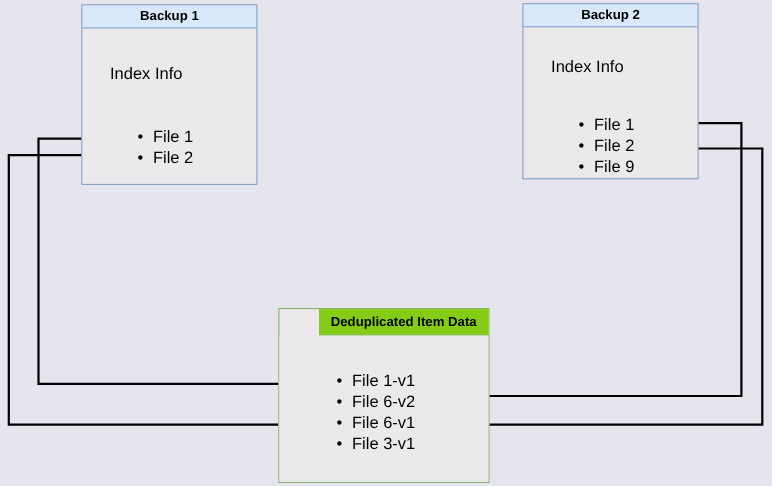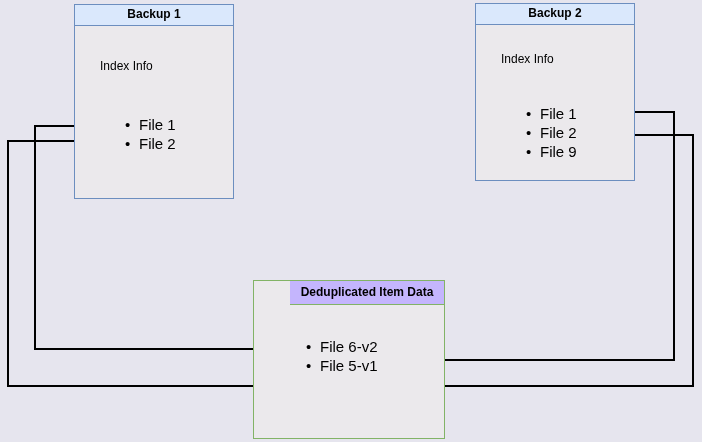--- a/index.html
+++ b/index.html
@@ -32,33 +32,33 @@
   .box.blue  { border: 1.5px solid #6c8ebf; }
   .box.green { border: 1.5px solid #82b366; }
   .box-header {
     box-sizing: border-box;
     font-size: 12px;
     font-weight: bold;
     text-align: center;
     flex: 0 0 auto;
   }
   .box.blue  .box-header { background: #dae8fc; border-bottom: 1.5px solid #6c8ebf; height: 21px; line-height: 19px; }
-  .box.green .box-header { background: #c4b5fd; border-bottom: 1.5px solid #82b366; height: 24px; line-height: 22px; margin-left: 36px; }
+  .box.green .box-header { background: #84cc16; border-bottom: 1.5px solid #82b366; height: 24px; line-height: 22px; margin-left: 36px; }
   .box-body {
     position: relative;
     flex: 1 1 auto;
     background: #ebe9ec;
   }
   .box-label {
     position: absolute;
-    font-size: 12px;
+    font-size: 15px;
     white-space: nowrap;
   }
-  #box-backup1 { left: 74px;  top: 4px;   width: 160px; height: 195px; }
-  #box-backup2 { left: 475px; top: 3px;   width: 160px; height: 178px; }
+  #box-backup1 { left: 74px;  top: 4px;   width: 160px; height: 164px; }
+  #box-backup2 { left: 475px; top: 3px;   width: 160px; height: 160px; }
   #box-dedup   { left: 253px; top: 280px; width: 192px; height: 159px; }
 
   #box-backup1 .box-label { left: 25px; top: 33px; }
   #box-backup2 .box-label { left: 25px; top: 27px; }
 
   ul.file-list {
     position: absolute;
     margin: 0;
     padding: 0;
     list-style: none;
@@ -115,19 +115,21 @@
           <li>File 2</li>
           <li>File 9</li>
         </ul>
     </div>
   </div>
 
   <div class="box green" id="box-dedup">
     <div class="box-header">Deduplicated Item Data</div>
     <div class="box-body">
       <ul class="file-list">
+          <li>File 1-v1</li>
           <li>File 6-v2</li>
-          <li>File 5-v1</li>
+          <li>File 6-v1</li>
+          <li>File 3-v1</li>
         </ul>
     </div>
   </div>
 
 </div>
 
 </body></html>

